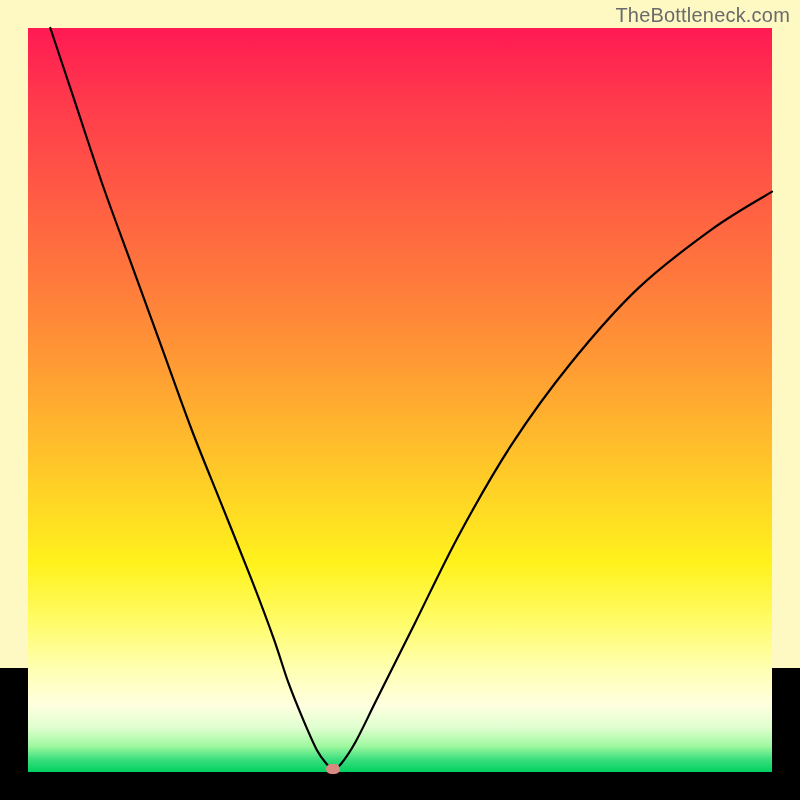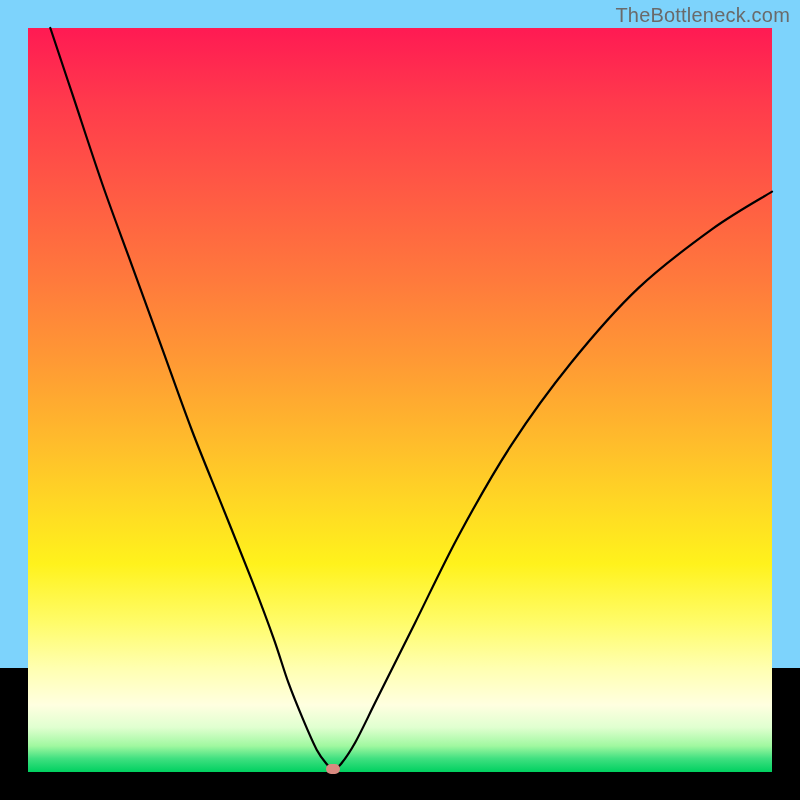--- a/index.html
+++ b/index.html
@@ -10,21 +10,21 @@
     background: #000;
     overflow: hidden;
     font-family: Arial, Helvetica, sans-serif;
   }
   .frame {
     position: absolute;
     left: 0;
     top: 0;
     width: 800px;
     height: 668px;
-    background: #7dd3fc;
+    background: #fef9c3;
   }
   .plot {
     position: absolute;
     left: 28px;
     top: 28px;
     width: 744px;
     height: 744px;
     
     background: linear-gradient(
       to bottom,

